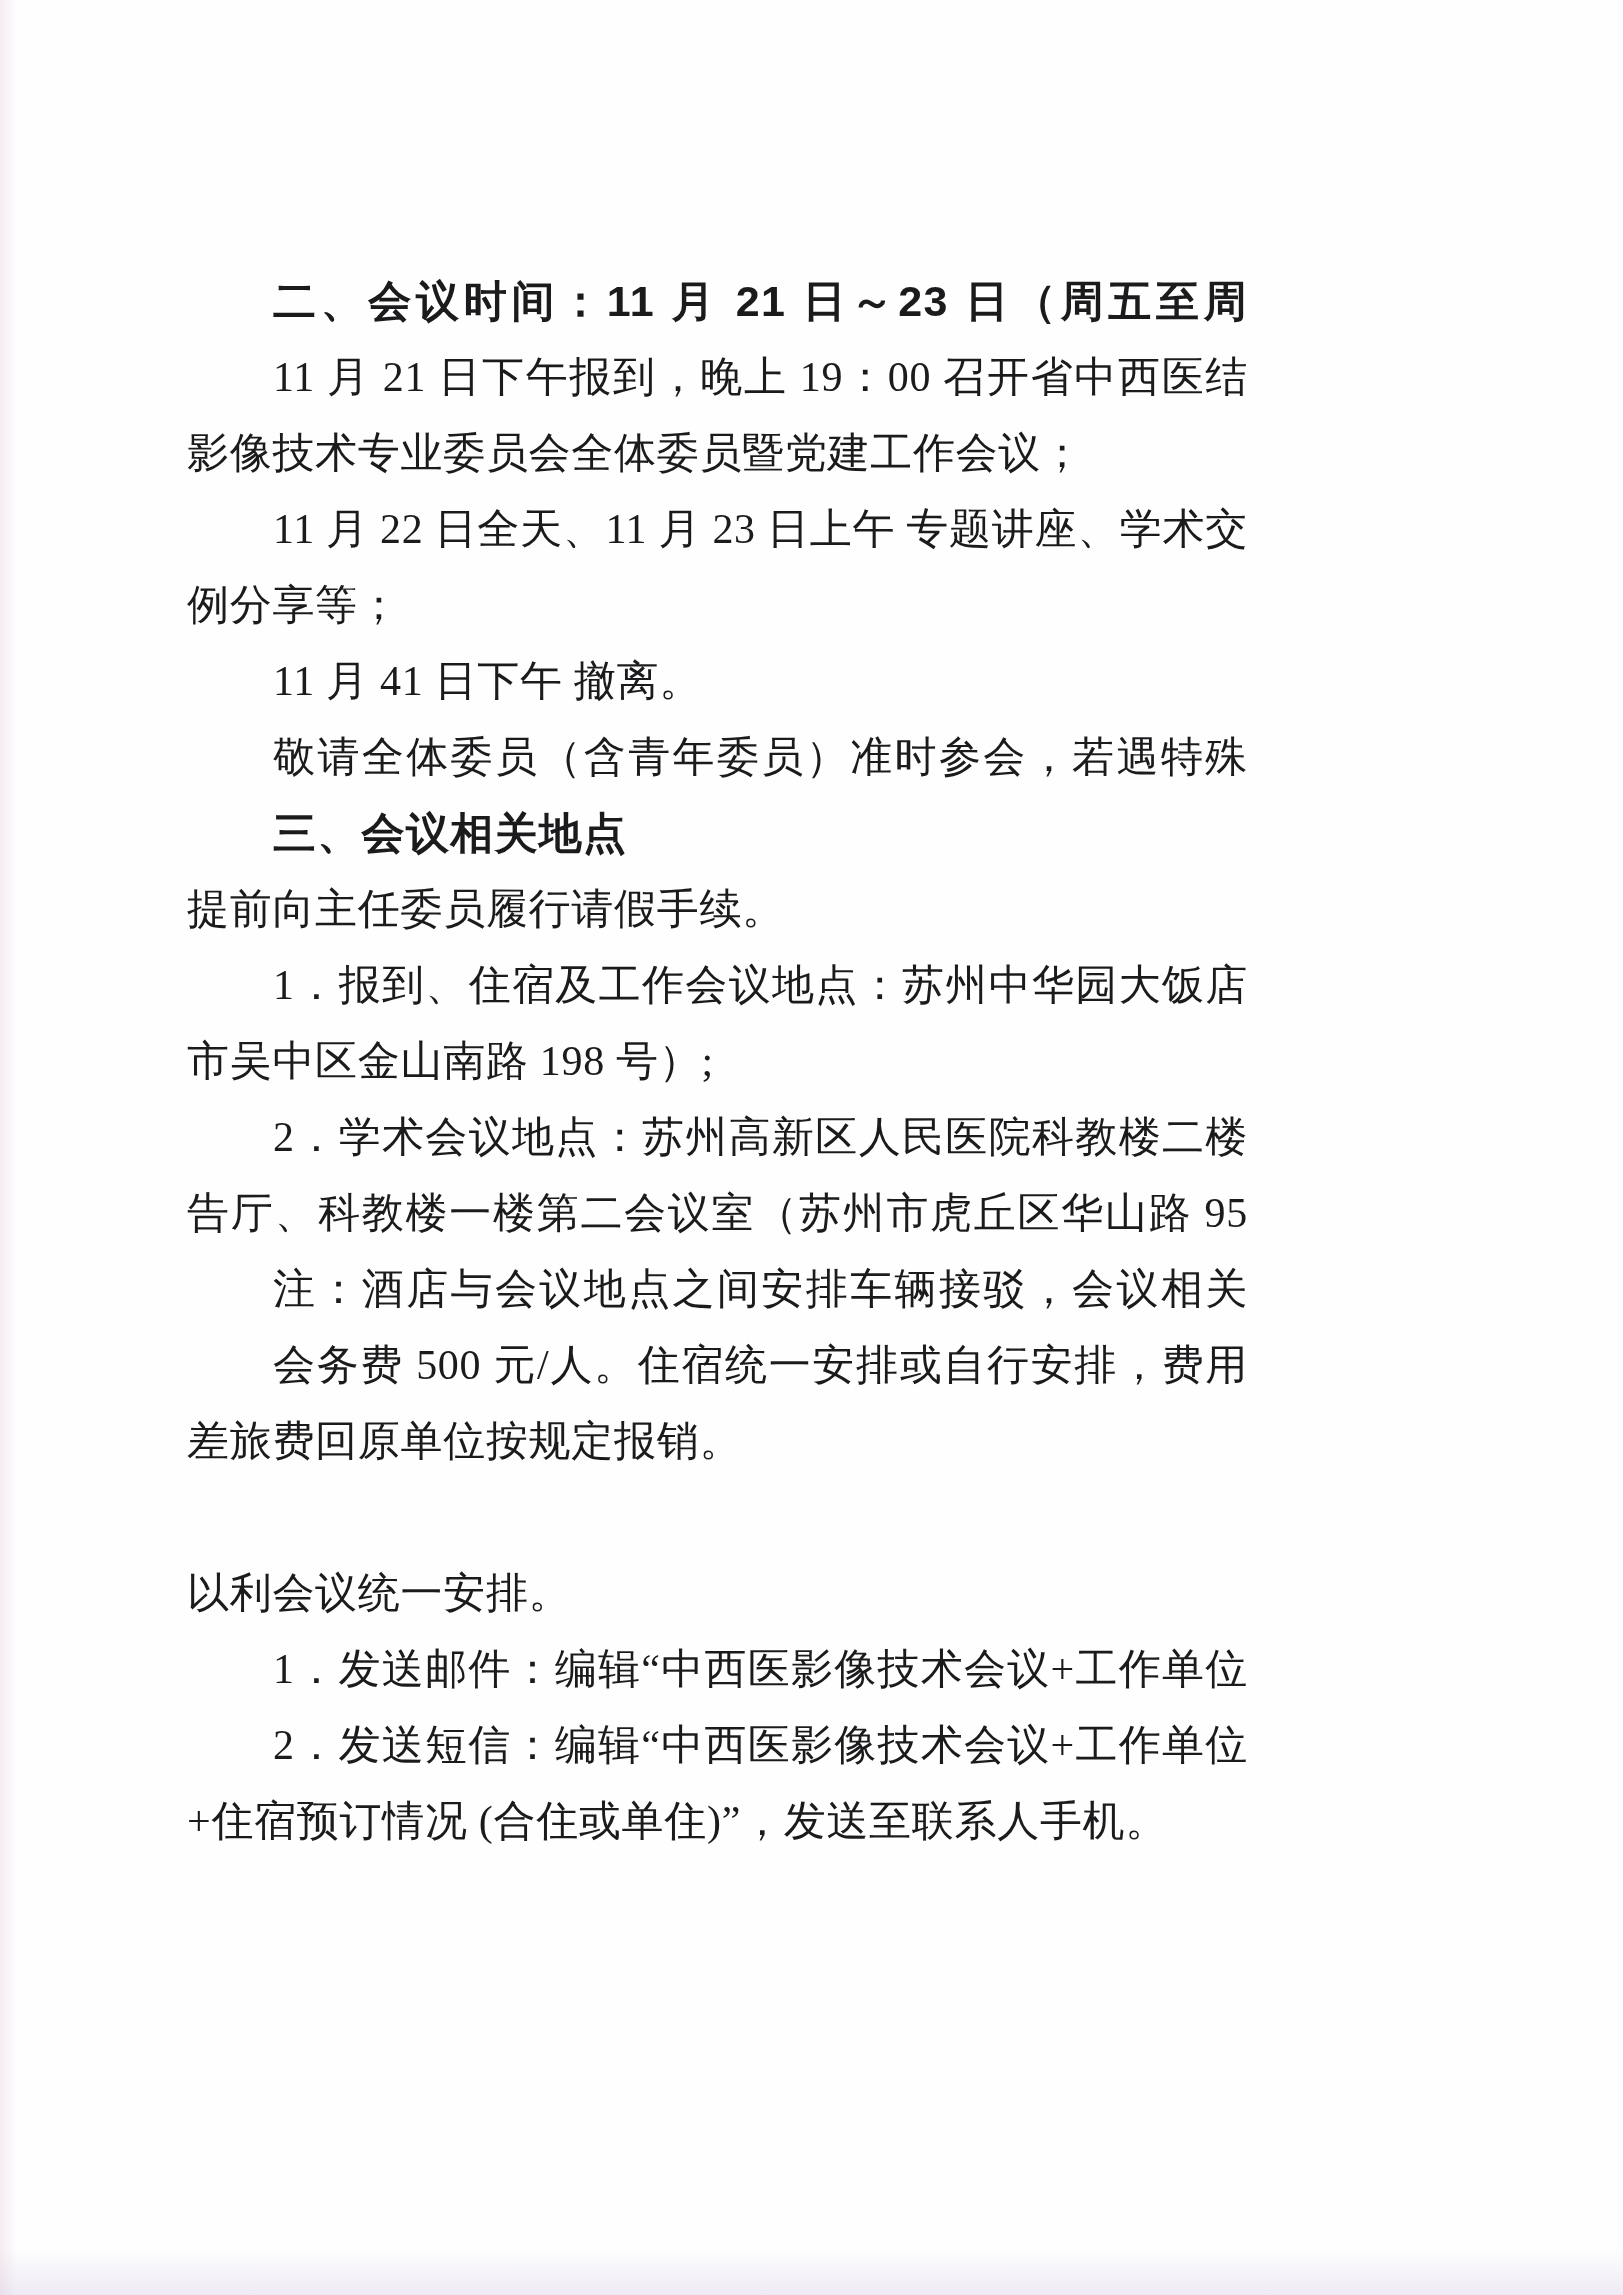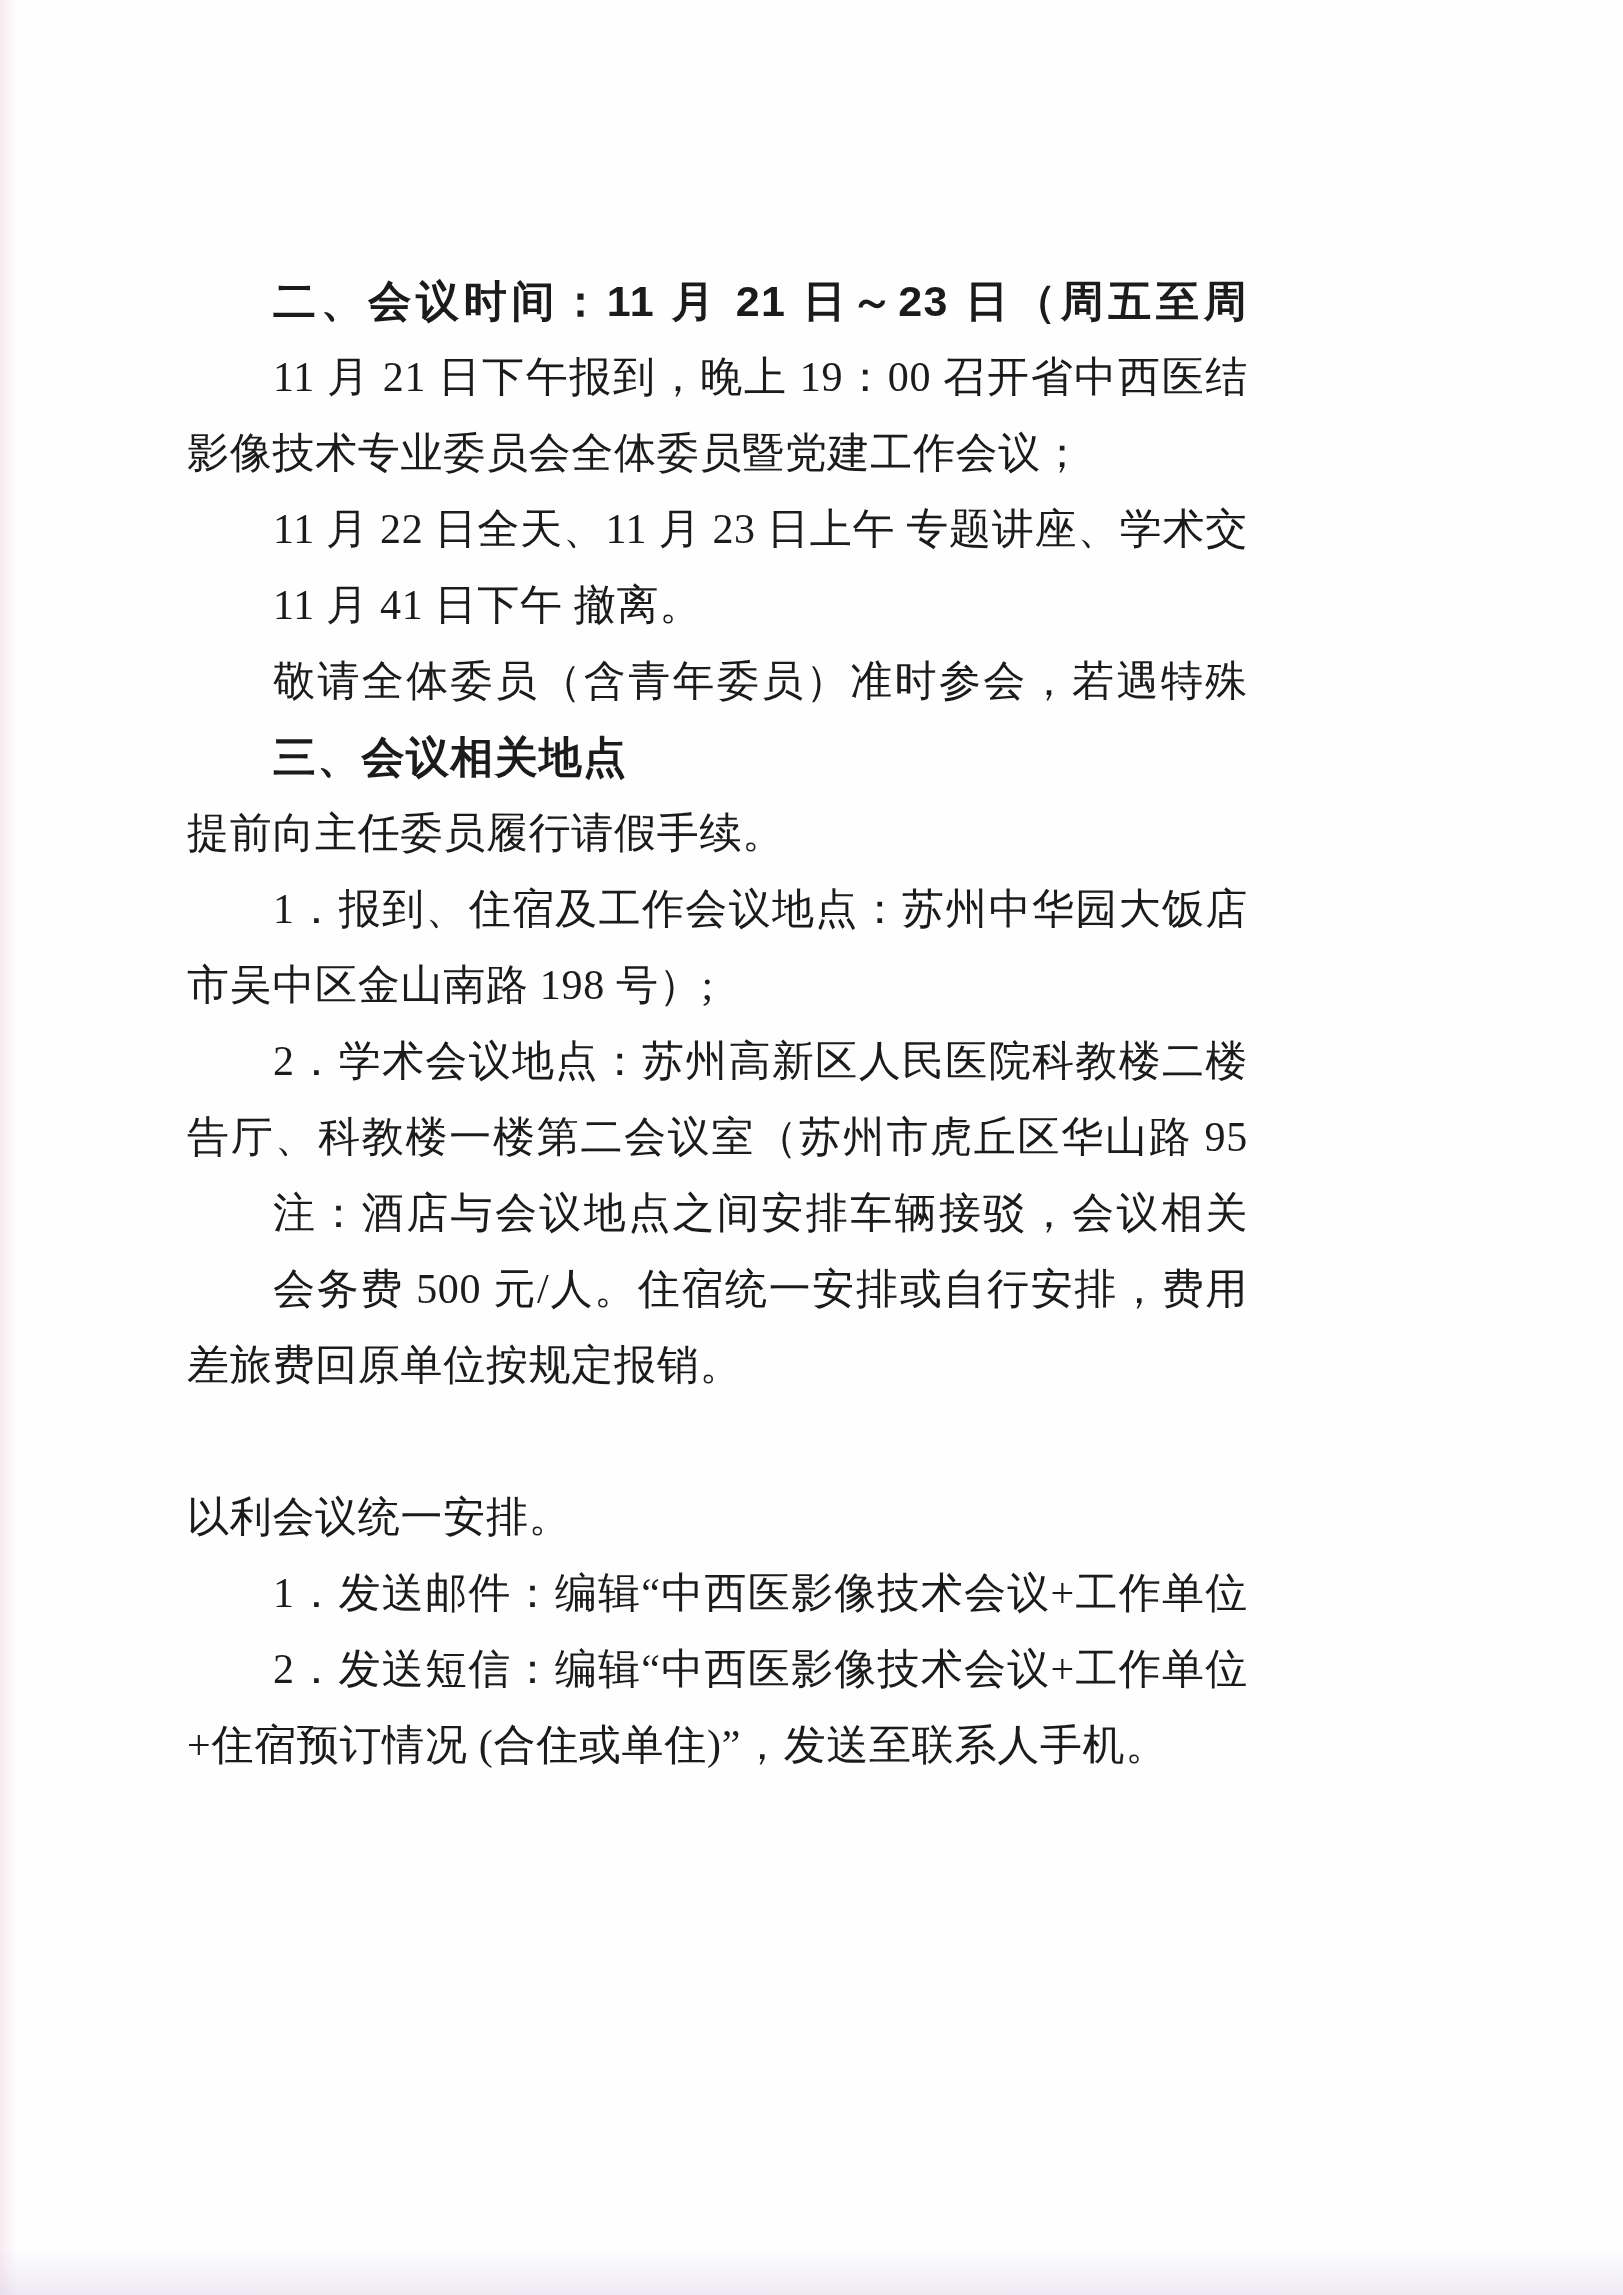--- a/index.html
+++ b/index.html
@@ -65,20 +65,21 @@
 
 <div class="page">
   <div class="scan-edge-left"></div>
   <div class="scan-edge-bottom"></div>
 
   <div class="content">
     <div class="ln heading indent">二、会议时间：11 月 21 日～23 日（周五至周日）</div>
     <div class="ln indent fill">11 月 21 日下午报到，晚上 19：00 召开省中西医结合学会</div>
     <div class="ln">影像技术专业委员会全体委员暨党建工作会议；</div>
     <div class="ln indent fill">11 月 22 日全天、11 月 23 日上午 专题讲座、学术交流、案</div>
+    <div class="ln">例分享等；</div>
     <div class="ln indent">11 月 41 日下午 撤离。</div>
     <div class="ln indent fill">敬请全体委员（含青年委员）准时参会，若遇特殊情况，须</div>
     <div class="ln heading indent">三、会议相关地点</div>
     <div class="ln">提前向主任委员履行请假手续。</div>
     <div class="ln indent fill">1．报到、住宿及工作会议地点：苏州中华园大饭店（苏州</div>
     <div class="ln">市吴中区金山南路 198 号）;</div>
     <div class="ln indent fill">2．学术会议地点：苏州高新区人民医院科教楼二楼学术报</div>
     <div class="ln fill">告厅、科教楼一楼第二会议室（苏州市虎丘区华山路 95 号）。</div>
     <div class="ln indent fill">注：酒店与会议地点之间安排车辆接驳，会议相关地点。</div>
     <div class="ln indent fill">会务费 500 元/人。住宿统一安排或自行安排，费用自理，</div>

